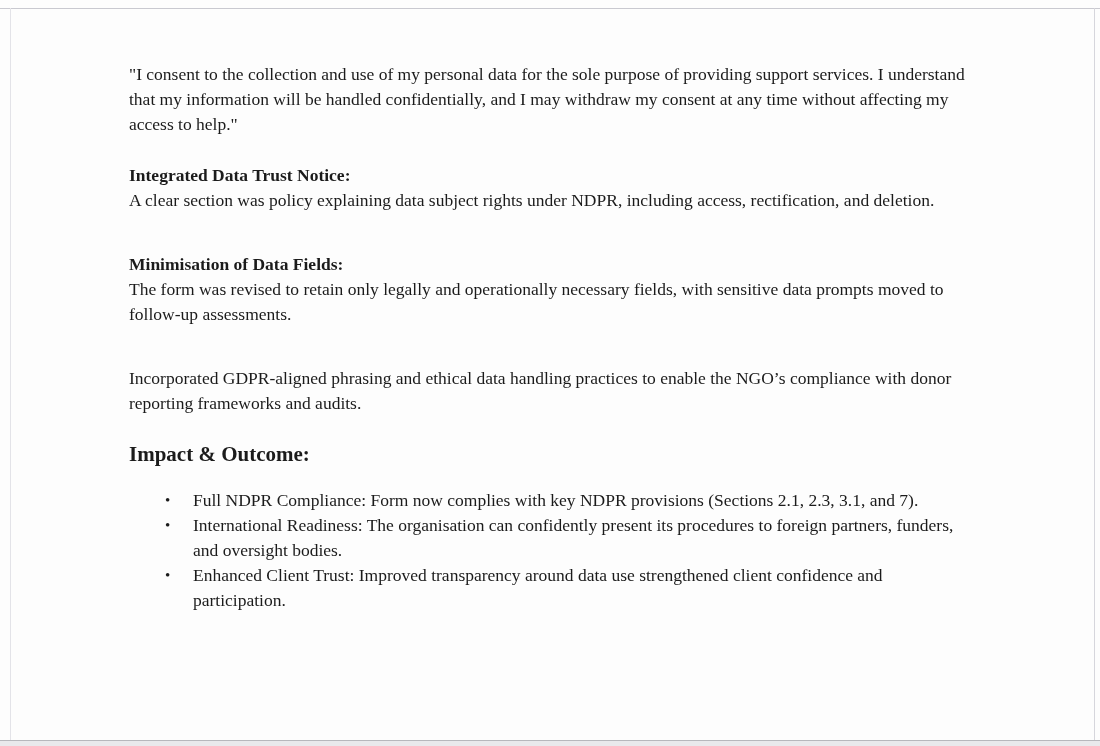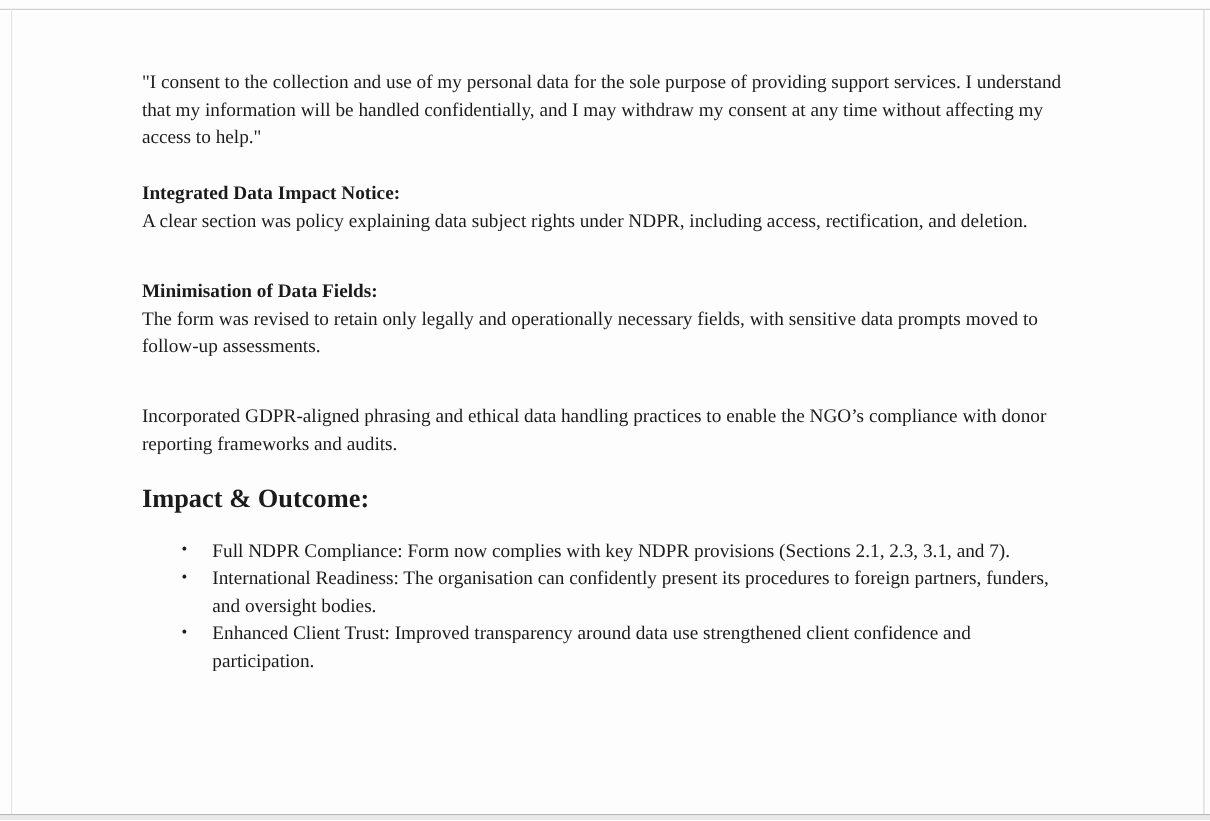--- a/index.html
+++ b/index.html
@@ -34,21 +34,21 @@
     color: #1b1b1b;
     font-size: 17.5px;
     line-height: 25px;
   }
   .quote { margin-bottom: 26px; }
   .section { margin-top: 39px; }
   .section:first-of-type { margin-top: 0; }
   .sec-heading { font-weight: bold; }
   .impact-heading {
     margin-top: 23px;
-    font-size: 24px;
+    font-size: 21px;
     line-height: 30px;
     font-weight: bold;
   }
   ul.impact-list {
     list-style: none;
     margin-top: 19px;
   }
   ul.impact-list li {
     position: relative;
     padding-left: 64px;
@@ -75,21 +75,21 @@
 <div class="viewport">
   <div class="edge-top"></div>
   <div class="edge-left"></div>
   <div class="edge-right"></div>
 
   <div class="content">
 
     <p class="quote">"I consent to the collection and use of my personal data for the sole purpose of providing support services. I understand that my information will be handled confidentially, and I may withdraw my consent at any time without affecting my access to help."</p>
 
     <div class="section">
-      <div class="sec-heading">Integrated Data Impact Notice:</div>
+      <div class="sec-heading">Integrated Data Trust Notice:</div>
       <div class="sec-body">A clear section was policy explaining data subject rights under NDPR, including access, rectification, and deletion.</div>
     </div>
 
     <div class="section">
       <div class="sec-heading">Minimisation of Data Fields:</div>
       <div class="sec-body">The form was revised to retain only legally and operationally necessary fields, with sensitive data prompts moved to follow-up assessments.</div>
     </div>
 
     <div class="section">
       <div class="sec-body">Incorporated GDPR-aligned phrasing and ethical data handling practices to enable the NGO’s compliance with donor reporting frameworks and audits.</div>

